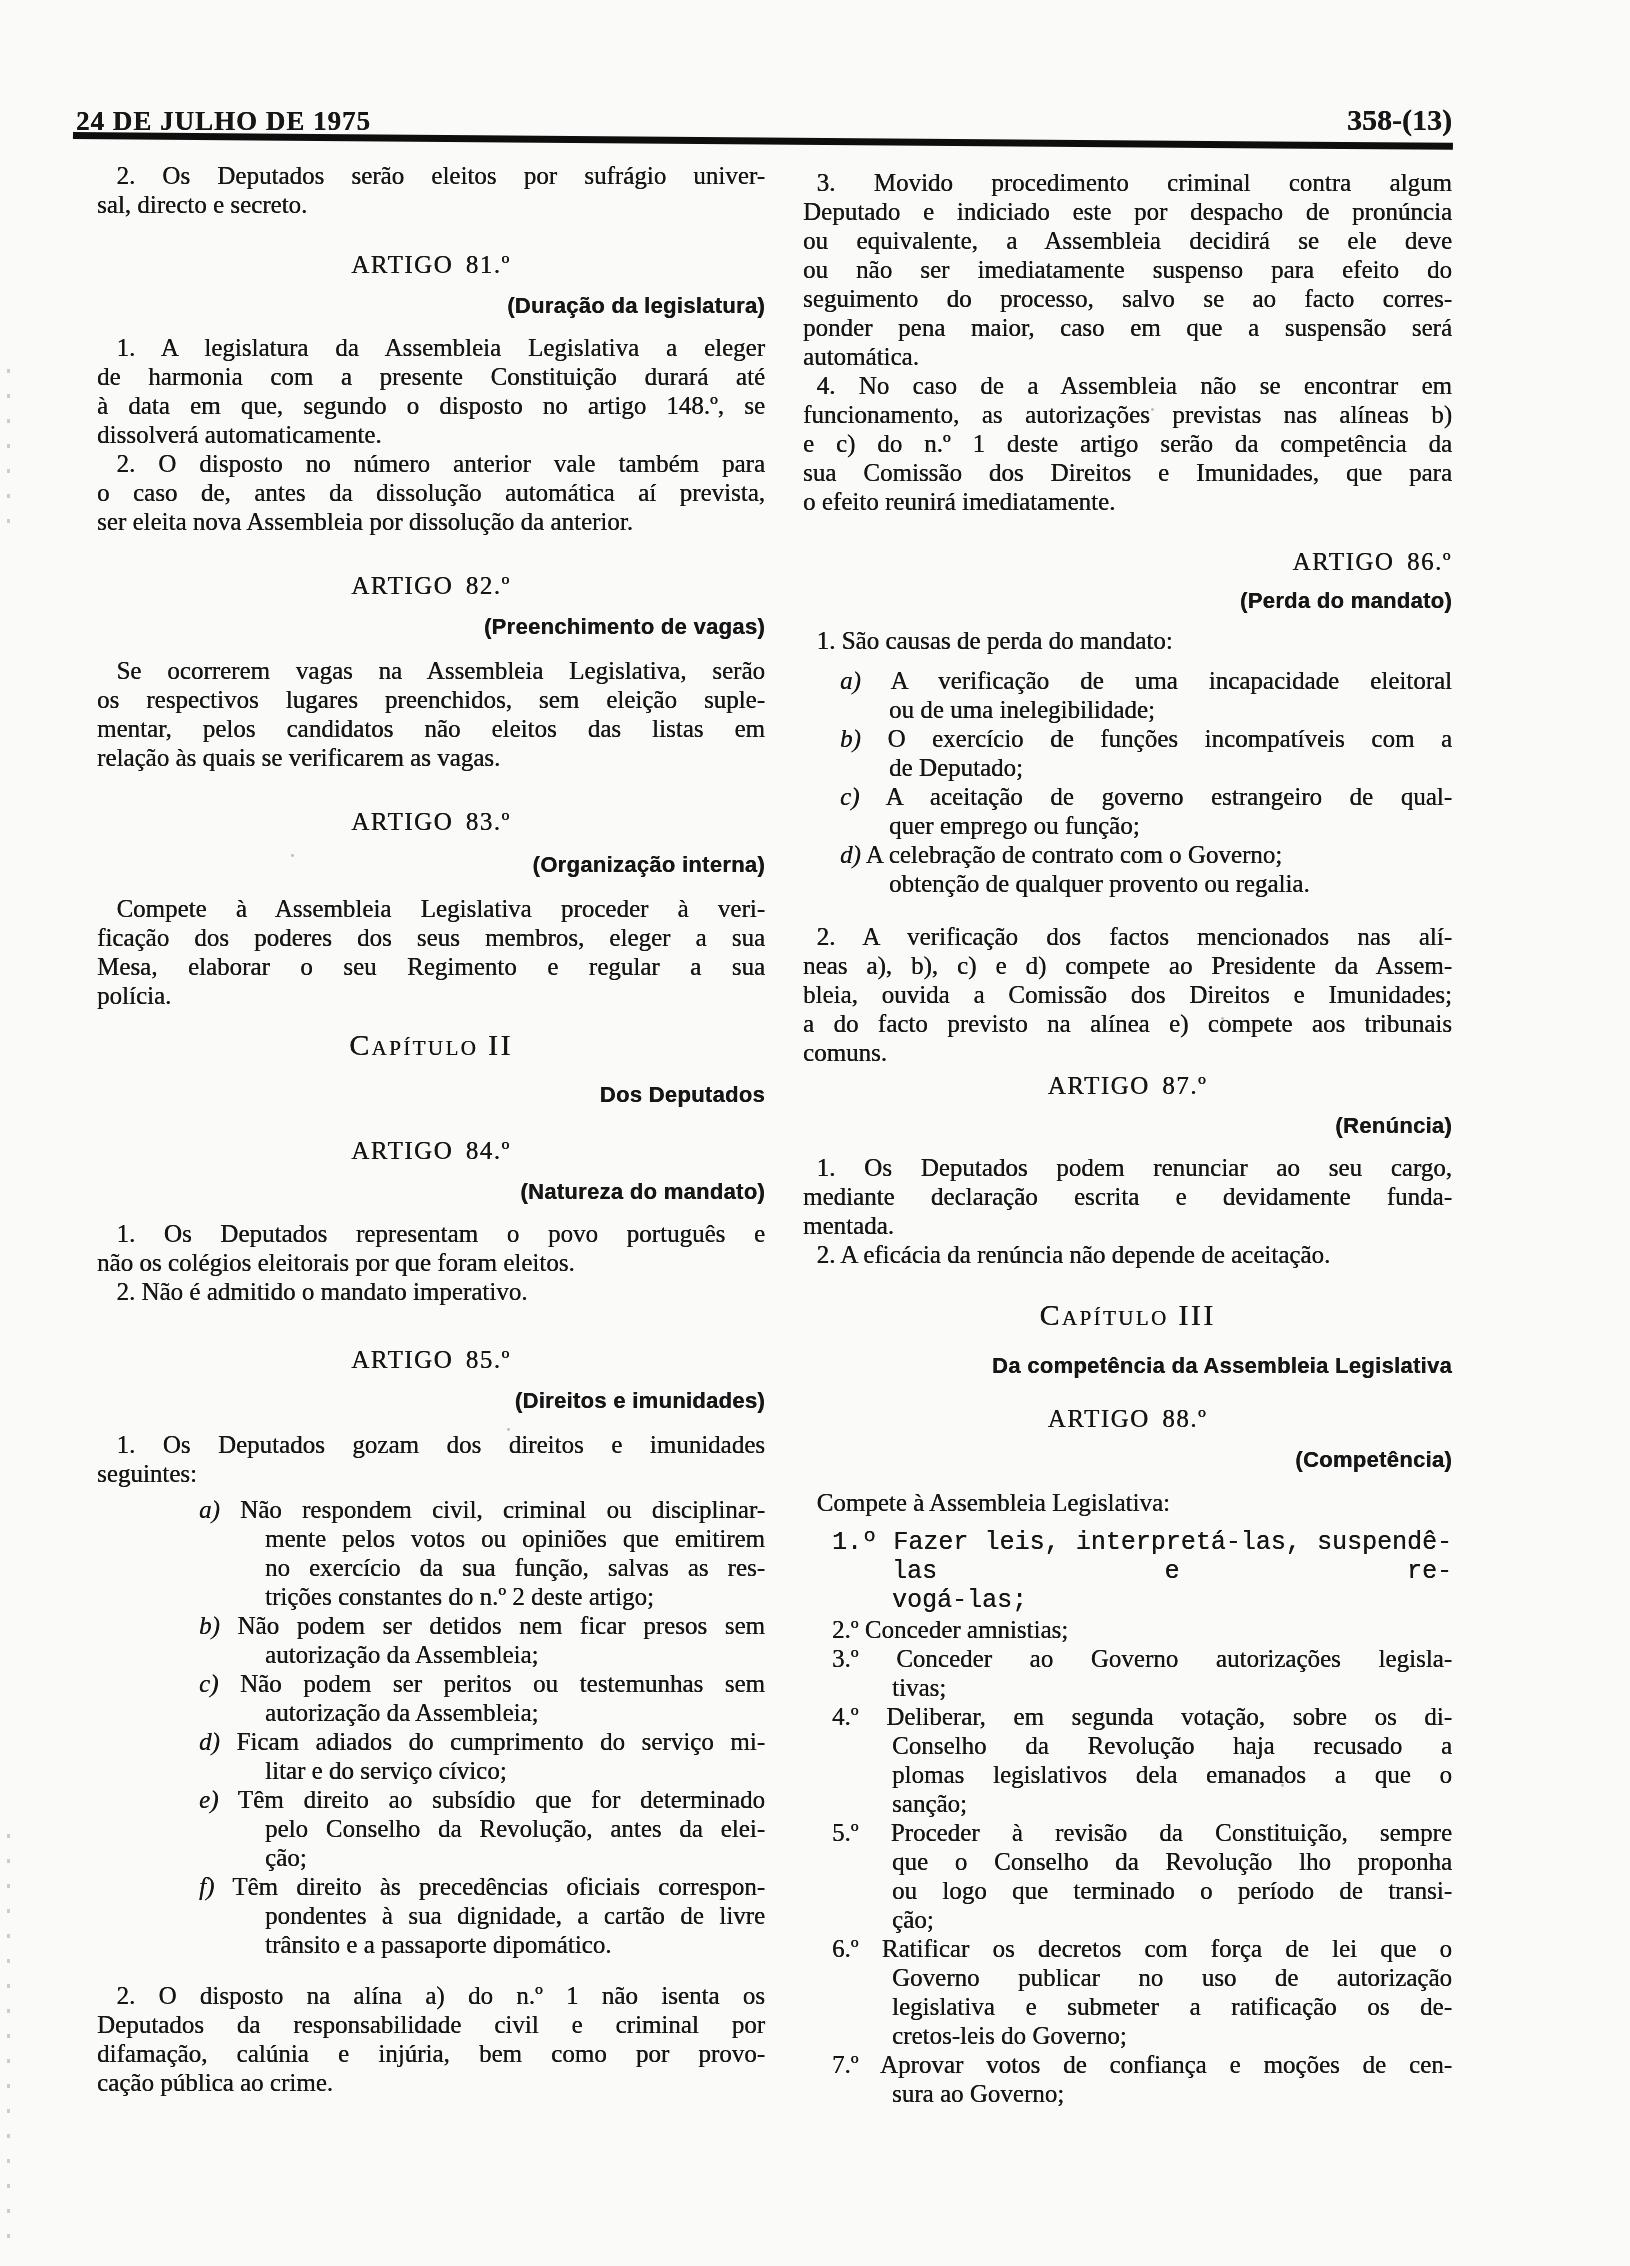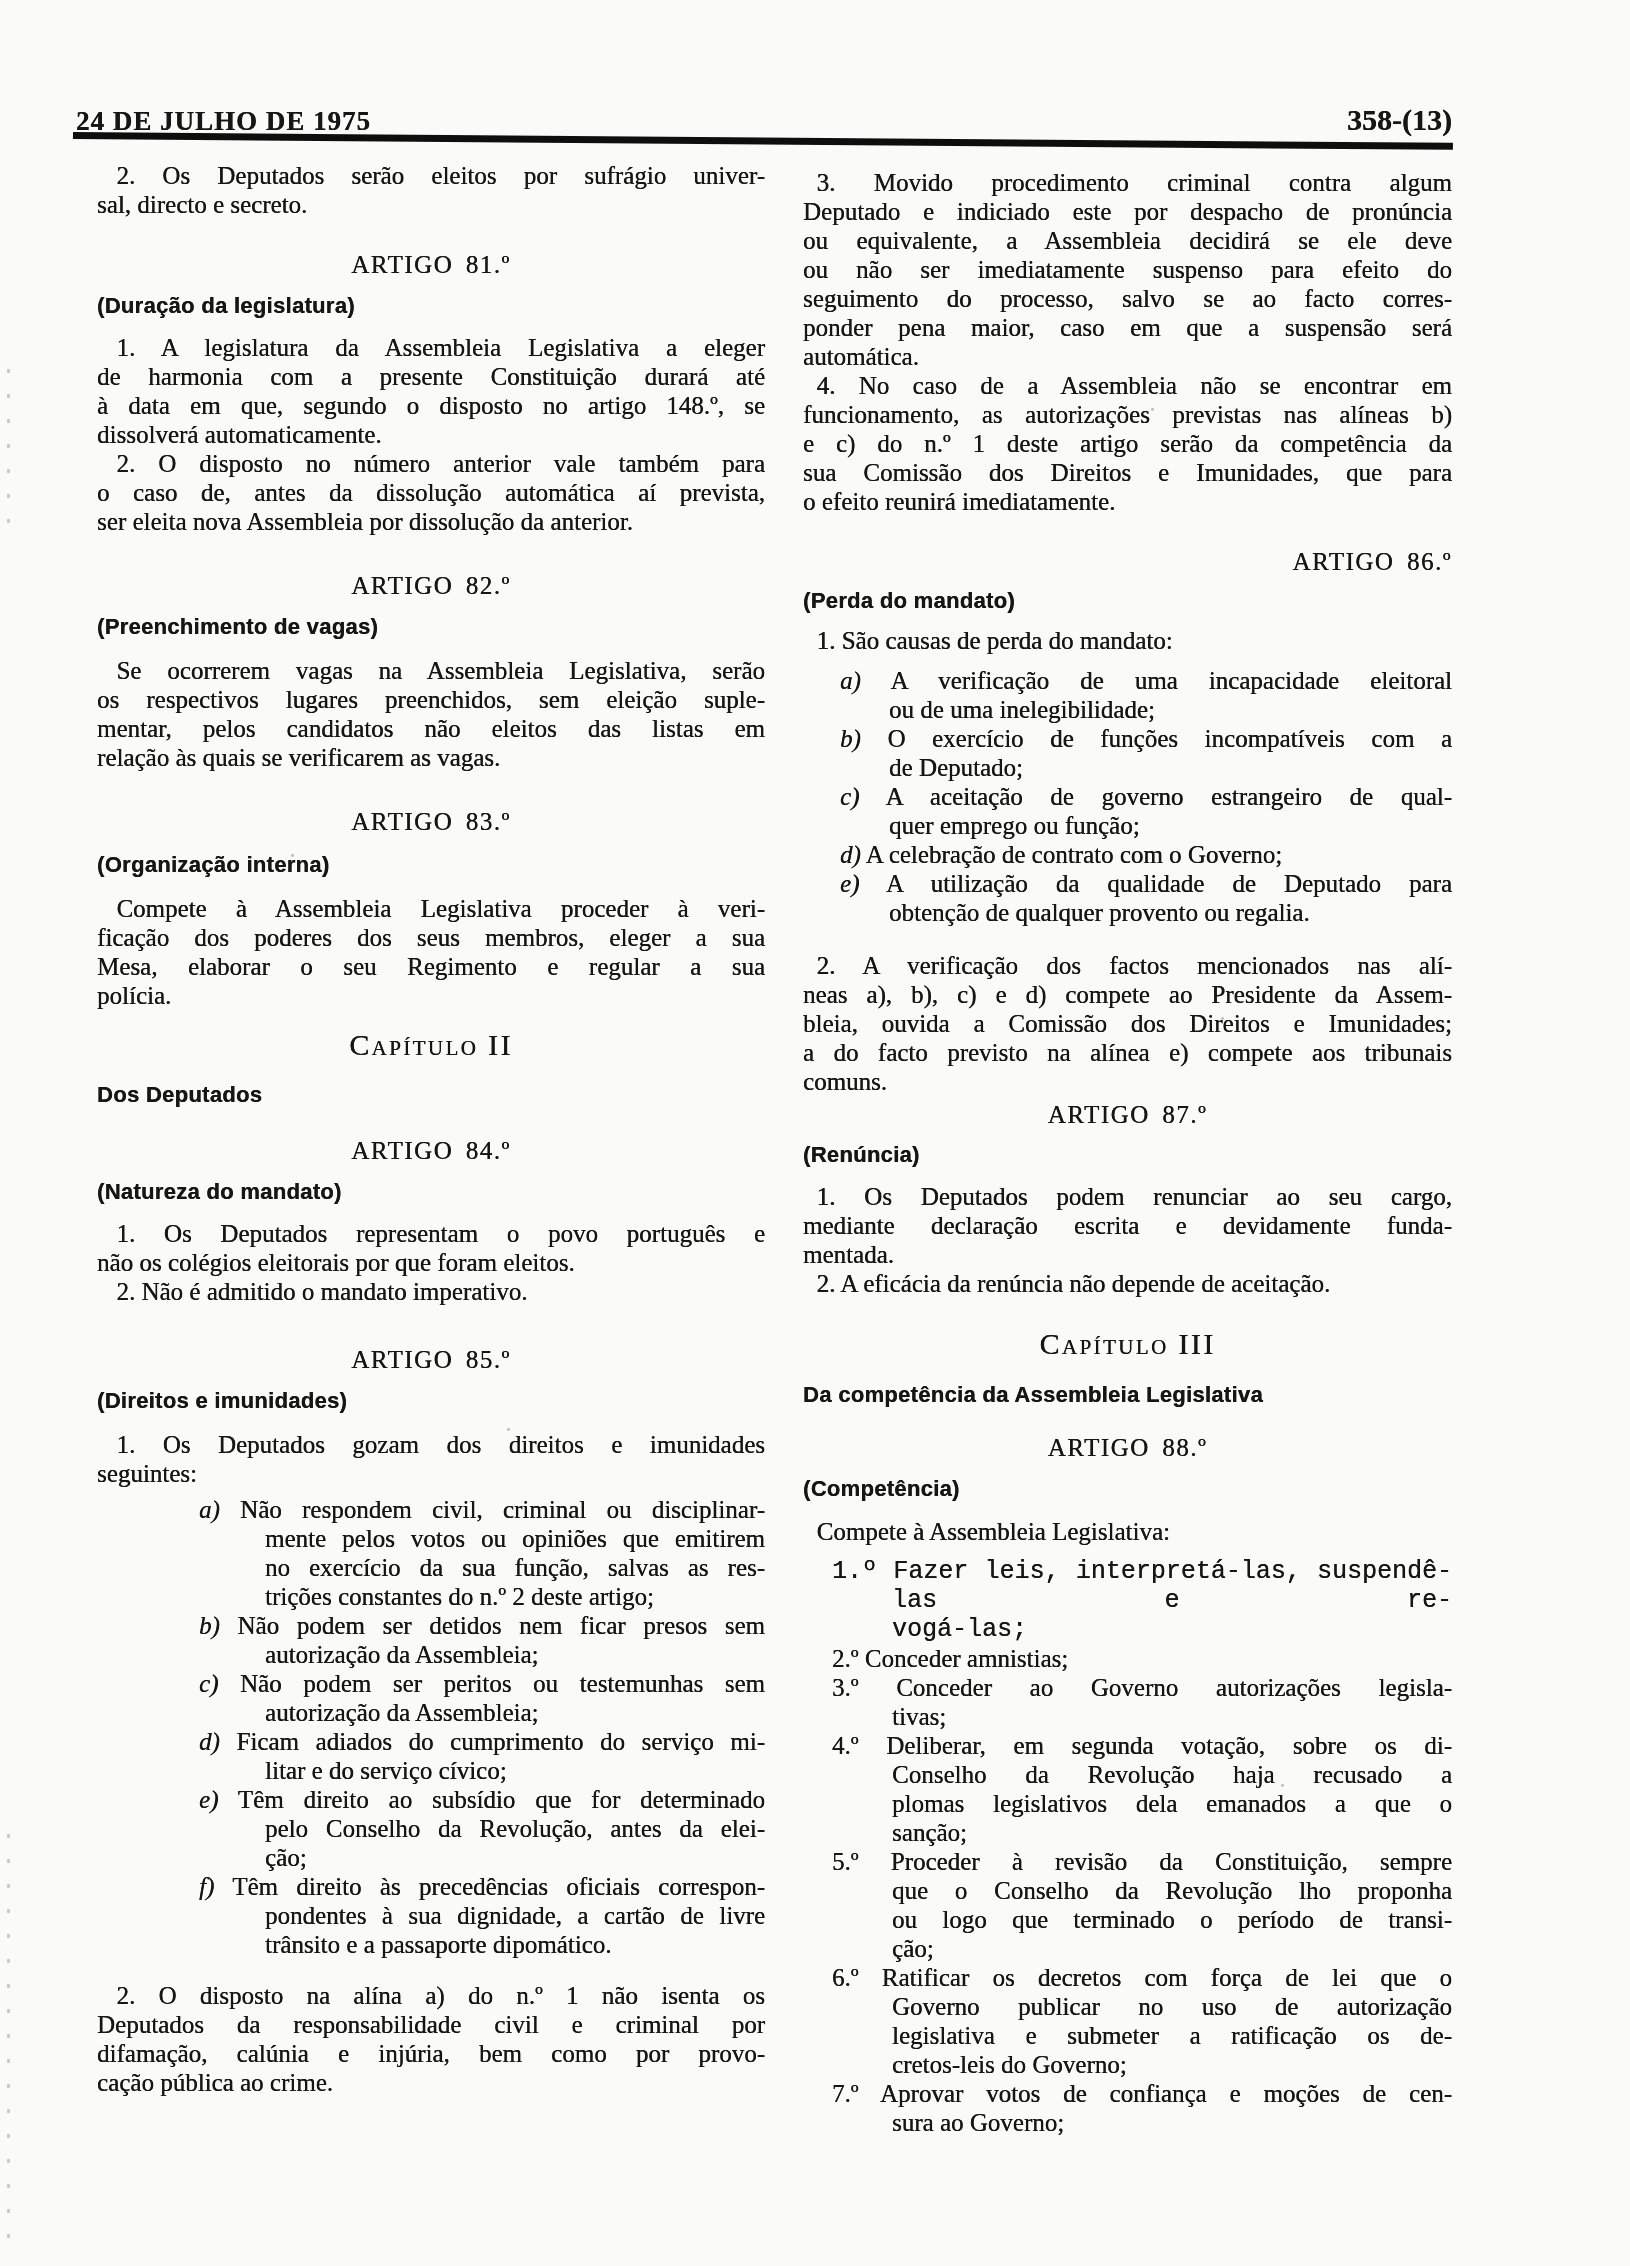--- a/index.html
+++ b/index.html
@@ -15,21 +15,21 @@
   .rule{position:absolute;left:73px;top:132px;width:1380px;height:6.8px;background:#0e0e0e;transform:rotate(0.45deg);transform-origin:0 0;}
   .col{position:absolute;font-size:25px;line-height:29px;}
   .col-left{left:97px;top:161px;width:668px;}
   .col-right{left:803px;top:168px;width:649px;}
   .line{text-align:justify;text-align-last:justify;}
   .line.last{text-align-last:left;}
   .p .line.first{text-indent:19.4px;}
   .col-right .p .line.first{text-indent:13.6px;}
   .art{text-align:center;font-size:25px;letter-spacing:1.5px;word-spacing:4.9px;white-space:nowrap;}
   .sub,.chapsub{
-    text-align:left;font-family:"Liberation Sans","DejaVu Sans",sans-serif;
+    text-align:right;font-family:"Liberation Sans","DejaVu Sans",sans-serif;
     font-weight:700;font-size:22px;letter-spacing:0.3px;white-space:nowrap;
   }
   .chap{text-align:center;font-variant:small-caps;font-size:30px;letter-spacing:2.4px;line-height:33px;white-space:nowrap;}
   .alinea,.num{margin:0;}
   .col-left .alinea{padding-left:168px;}
   .col-left .alinea .line.first{text-indent:-66px;}
   .col-right .alinea{padding-left:86px;}
   .col-right .alinea .line.first{text-indent:-49px;}
   .col-right .num{padding-left:89px;}
   .col-right .num .line.first{text-indent:-60px;}
@@ -164,21 +164,20 @@
         <div class="line last">de Deputado;</div>
       </div>
       <div class="block alinea">
         <div class="line first"><span class="marker">c)</span> <span>A aceitação de governo estrangeiro de qual-</span></div>
         <div class="line last">quer emprego ou função;</div>
       </div>
       <div class="block alinea">
         <div class="line first last"><span class="marker">d)</span> <span>A celebração de contrato com o Governo;</span></div>
       </div>
       <div class="block alinea">
-        <div class="line first"><span class="marker">e)</span> <span>A utilização da qualidade de Deputado para</span></div>
         <div class="line last">obtenção de qualquer provento ou regalia.</div>
       </div>
       <div class="block p" style="margin-top: 24px;">
         <div class="line first">2. A verificação dos factos mencionados nas alí-</div>
         <div class="line">neas a), b), c) e d) compete ao Presidente da Assem-</div>
         <div class="line">bleia, ouvida a Comissão dos Direitos e Imunidades;</div>
         <div class="line">a do facto previsto na alínea e) compete aos tribunais</div>
         <div class="line last">comuns.</div>
       </div>
       <div class="block art" style="margin-top: 3.9px;">ARTIGO 87.º</div>

